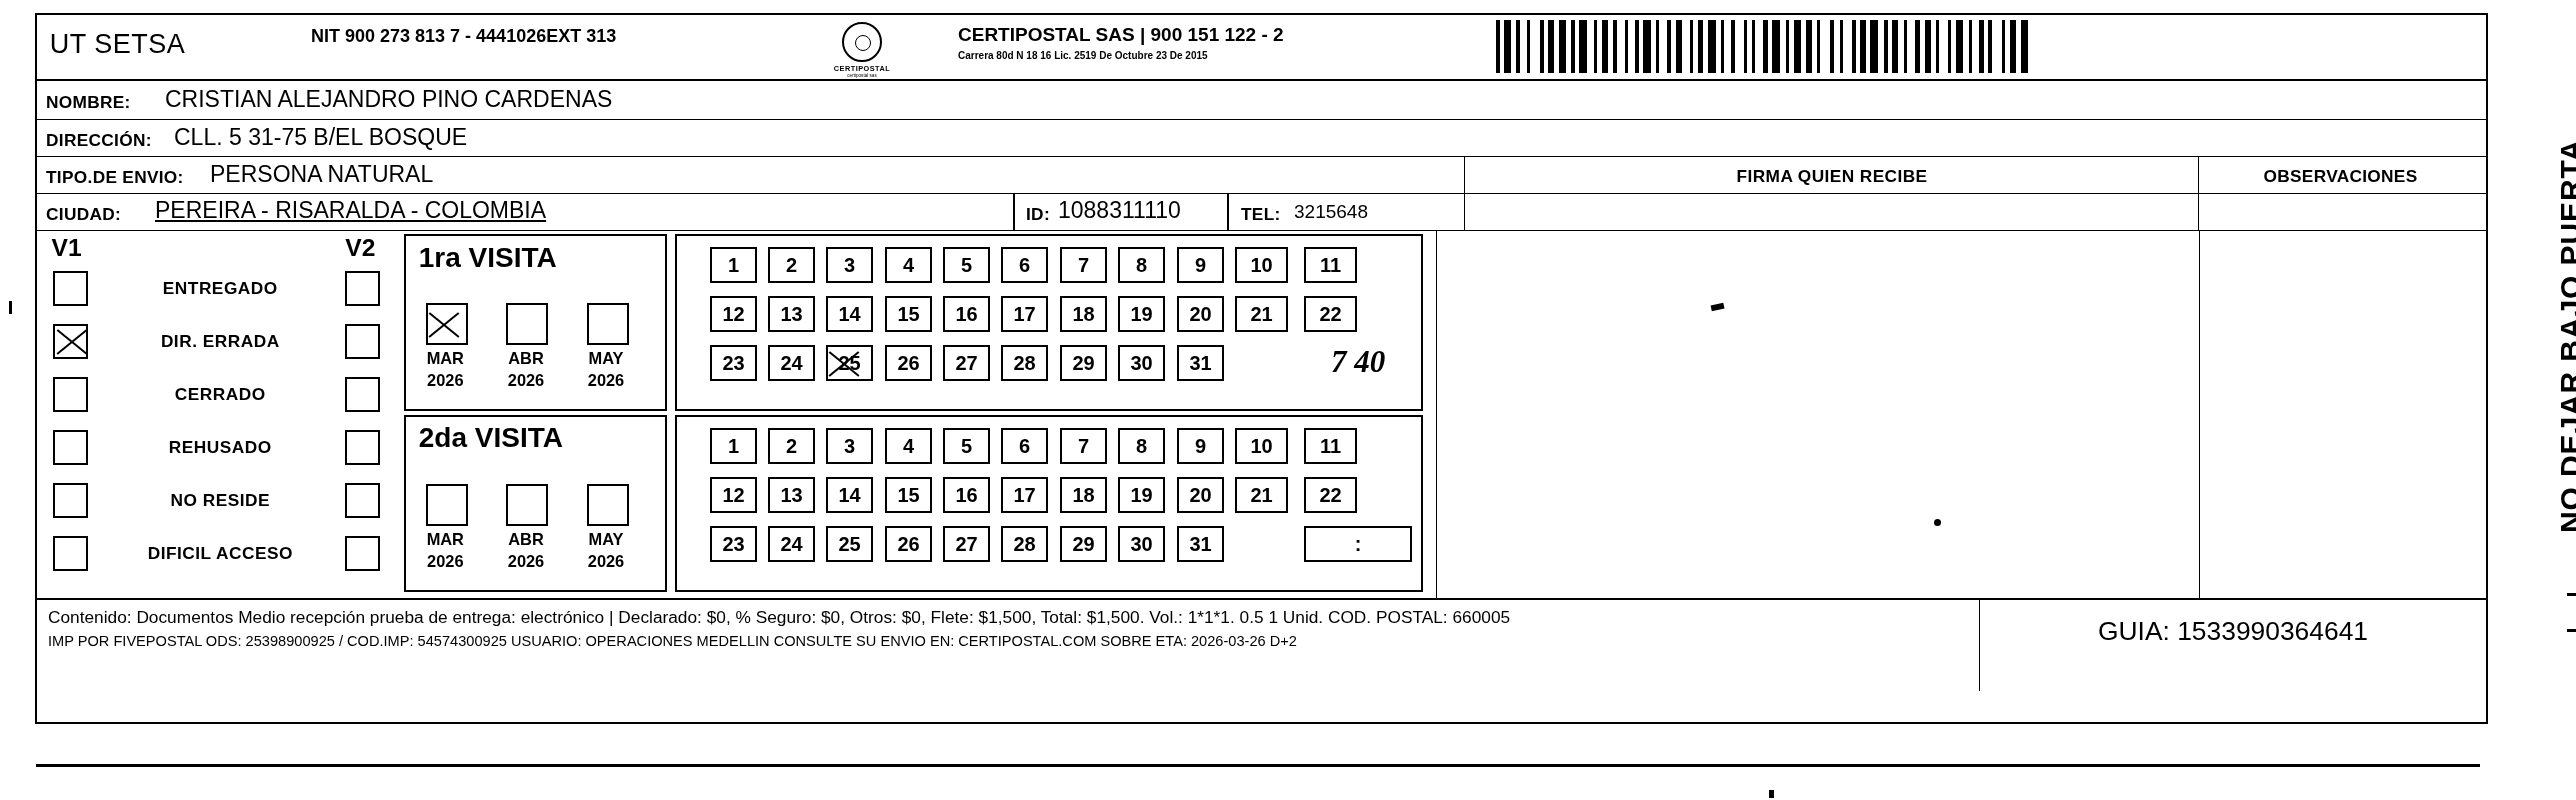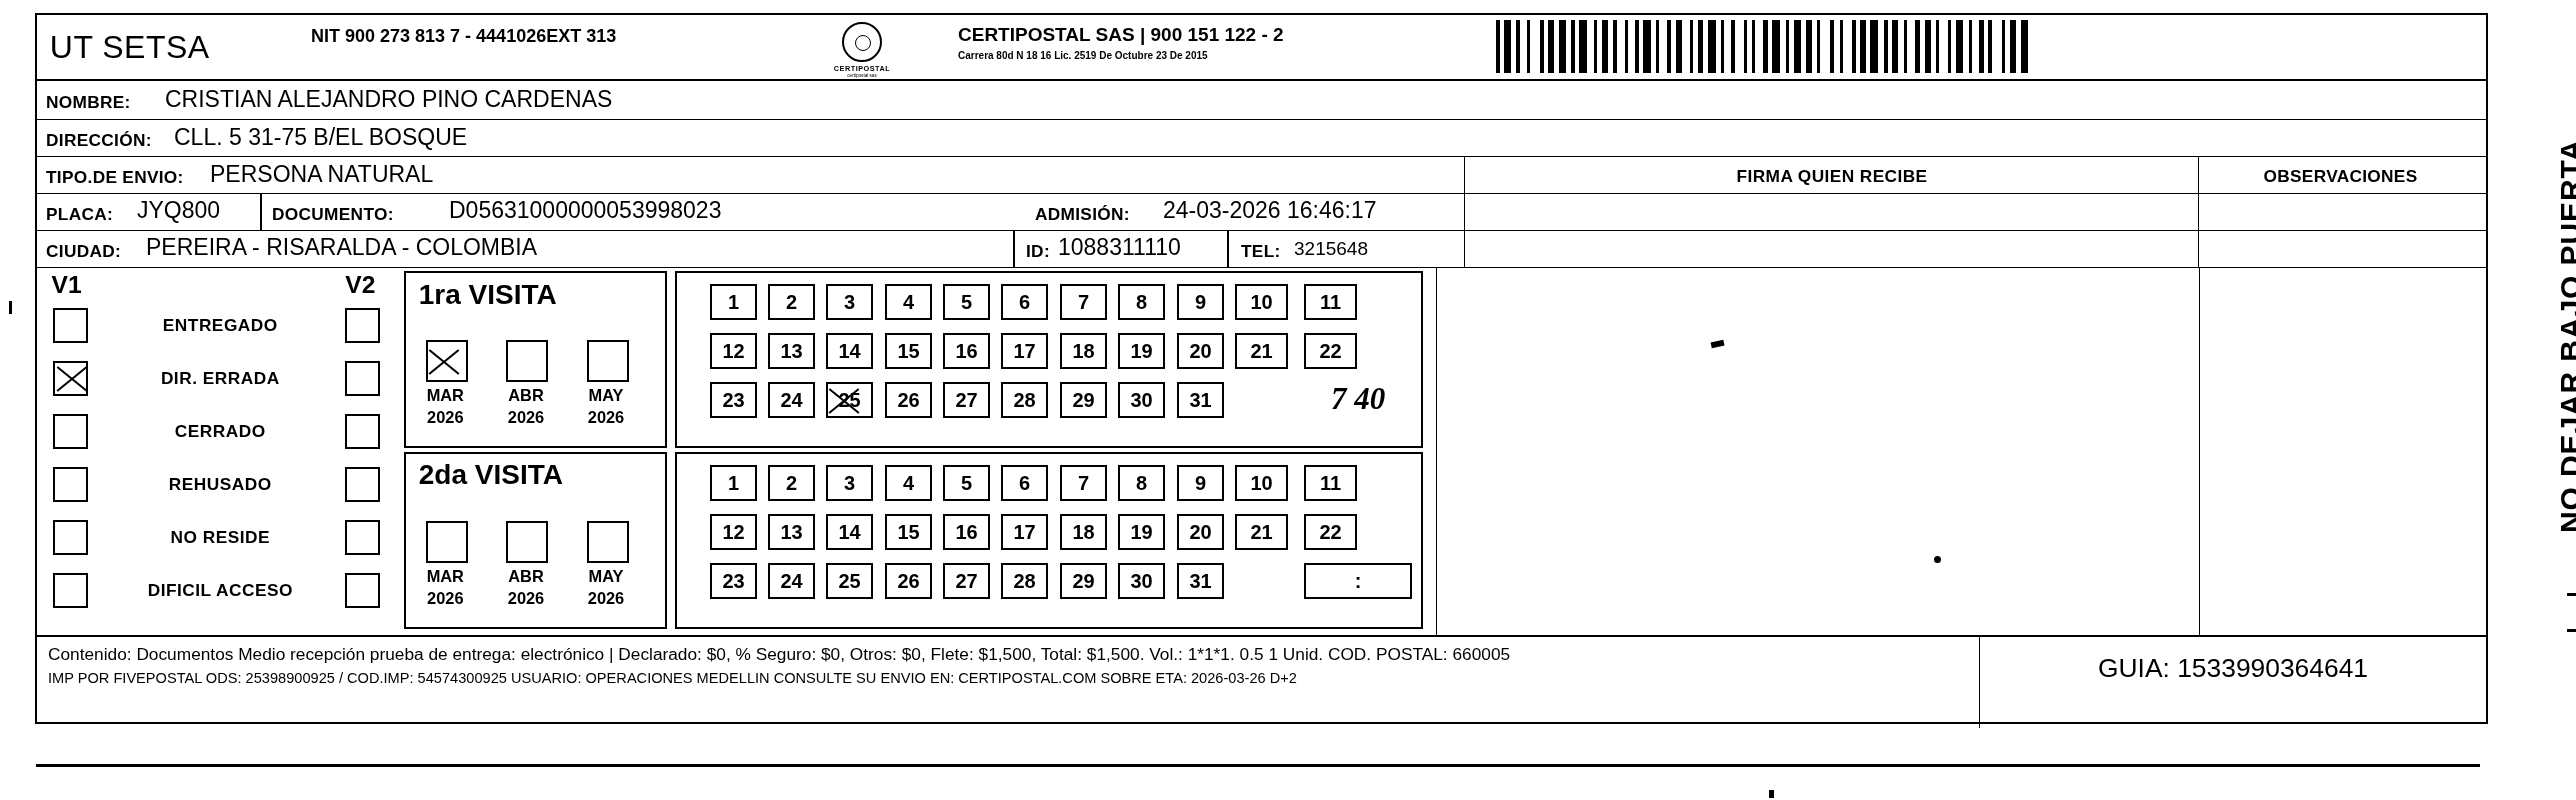--- a/index.html
+++ b/index.html
@@ -3,21 +3,21 @@
 <meta charset="utf-8">
 <style>
   html,body{margin:0;padding:0;background:#ffffff;}
   body{font-family:"Liberation Sans", sans-serif;color:#000;}
   #page{position:relative;width:2576px;height:801px;background:#fff;overflow:hidden;}
 
   .sheet{position:absolute;left:35px;top:12.8px;width:2453px;height:711px;border:2.7px solid #000;box-sizing:border-box;}
 
   
   .hdr{position:relative;height:64px;border-bottom:2.7px solid #000;}
-  .hdr-company{position:absolute;left:12.8px;top:14.6px;font-size:32px;letter-spacing:0.5px;}
+  .hdr-company{position:absolute;left:12.8px;top:14.6px;font-size:27px;letter-spacing:0.5px;}
   .hdr-nit{position:absolute;left:274px;top:11px;font-size:18px;font-weight:bold;white-space:nowrap;}
   .hdr-crr{position:absolute;left:274px;top:36px;font-size:18px;font-weight:bold;white-space:nowrap;}
   .hdr-logo{position:absolute;left:793px;top:7.3px;width:64px;text-align:center;}
   .hdr-logo .ring{width:36px;height:36px;border:2.7px solid #000;border-radius:50%;margin:0 auto;position:relative;}
   .hdr-logo .ring:after{content:"";position:absolute;left:50%;top:50%;width:14.6px;height:14.6px;margin:-7.3px 0 0 -7.3px;border:1.8px solid #000;border-radius:50%;}
   .hdr-logo .lt{font-size:7.3px;font-weight:bold;margin-top:1.8px;letter-spacing:0.5px;}
   .hdr-logo .lt2{font-size:4.6px;}
   .hdr-cp1{position:absolute;left:921px;top:9px;font-size:19px;font-weight:bold;}
   .hdr-cp2{position:absolute;left:921px;top:35px;font-size:10px;font-weight:bold;}
   .barcode{position:absolute;left:1459px;top:5.5px;width:675px;height:53px;}
@@ -42,21 +42,21 @@
   .r-placa .l1{position:absolute;left:9px;top:10px;}
   .r-placa .v1{position:absolute;left:100px;top:3.6px;}
   .r-placa .sep1{position:absolute;left:223px;top:0;width:1.8px;height:36px;background:#000;}
   .r-placa .l2{position:absolute;left:235px;top:10px;}
   .r-placa .v2{position:absolute;left:412px;top:3.6px;}
   .r-placa .l3{position:absolute;left:998px;top:10px;}
   .r-placa .v3{position:absolute;left:1126px;top:3.6px;}
 
   .r-ciudad{height:36px;}
   .r-ciudad .l1{position:absolute;left:9px;top:10px;}
-  .r-ciudad .v1{position:absolute;left:109px;top:3.6px;}
+  .r-ciudad .v1{position:absolute;left:118px;top:3.6px;text-decoration:underline;}
   .r-ciudad .l2{position:absolute;left:989px;top:10px;}
   .r-ciudad .v2{position:absolute;left:1021px;top:3.6px;}
   .r-ciudad .sep{position:absolute;left:976px;top:0;width:1.8px;height:36px;background:#000;}
   .r-ciudad .l3{position:absolute;left:1204px;top:10px;}
   .r-ciudad .v3{position:absolute;left:1257px;top:7.3px;font-size:19px;}
   .r-ciudad .sep2{position:absolute;left:1190px;top:0;width:1.8px;height:36px;background:#000;}
 
   
   .firma-col{position:absolute;left:1427px;top:0;width:734px;height:100%;border-left:1.8px solid #000;}
   .firma-ttl{position:absolute;top:9px;left:0;width:100%;text-align:center;font-size:17.3px;font-weight:bold;letter-spacing:0.4px;}
@@ -215,31 +215,20 @@
       <span class="lbl">TIPO.DE ENVIO:</span>
       <span class="val">PERSONA NATURAL</span>
       <div class="firma-col">
         <div class="firma-ttl">FIRMA QUIEN RECIBE</div>
       </div>
       <div class="obs-col">
         <div class="obs-ttl">OBSERVACIONES</div>
       </div>
     </div>
 
-    <div class="row r-placa">
-      <span class="lbl l1">PLACA:</span>
-      <span class="val v1">JYQ800</span>
-      <span class="sep1"></span>
-      <span class="lbl l2">DOCUMENTO:</span>
-      <span class="val v2">D05631000000053998023</span>
-      <span class="lbl l3">ADMISIÓN:</span>
-      <span class="val v3">24-03-2026 16:46:17</span>
-      <div class="firma-col"></div>
-      <div class="obs-col"></div>
-    </div>
 
     <div class="row r-ciudad">
       <span class="lbl l1">CIUDAD:</span>
       <span class="val v1">PEREIRA - RISARALDA - COLOMBIA</span>
       <span class="sep"></span>
       <span class="lbl l2">ID:</span>
       <span class="val v2">1088311110</span>
       <span class="sep2"></span>
       <span class="lbl l3">TEL:</span>
       <span class="val v3">3215648</span>

